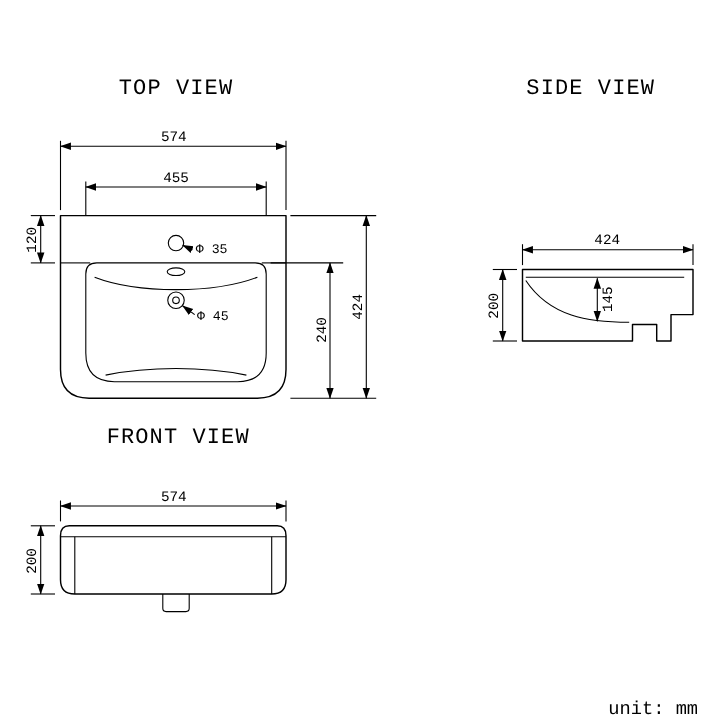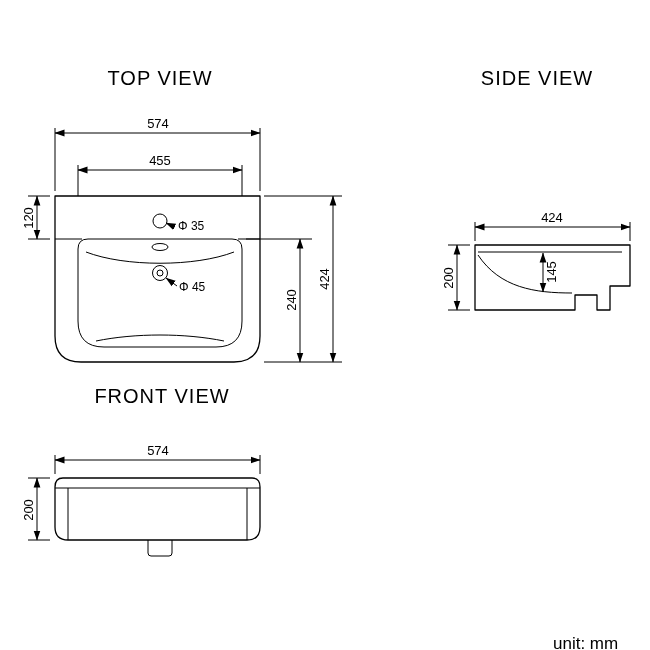--- a/index.html
+++ b/index.html
@@ -1,18 +1,18 @@
 <!DOCTYPE html>
 <html style="--line: #000000; --bg: #ffffff;"><head>
 <meta charset="utf-8">
 <style>
   :root { --line:#000000; --bg:#ffffff; }
   html,body{margin:0;padding:0;background:var(--bg);}
   .canvas{position:relative;width:639px;height:650px;background:var(--bg);
-          font-family:Liberation Sans, sans-serif;overflow:hidden;}
+          font-family:Liberation Mono, monospace;overflow:hidden;}
   svg{display:block;}
   .outline{fill:none;stroke:var(--line);stroke-width:1.3;stroke-linejoin:round;}
   .thin{fill:none;stroke:var(--line);stroke-width:1;stroke-linejoin:round;}
   .dimline{fill:none;stroke:var(--line);stroke-width:1;}
   text{fill:var(--line);}
   .title{font-size:20px;letter-spacing:1px;font-weight:400;}
   .dim{font-size:13px;}
   .label{font-size:12px;}
   .unit{font-size:17px;}
 </style>

